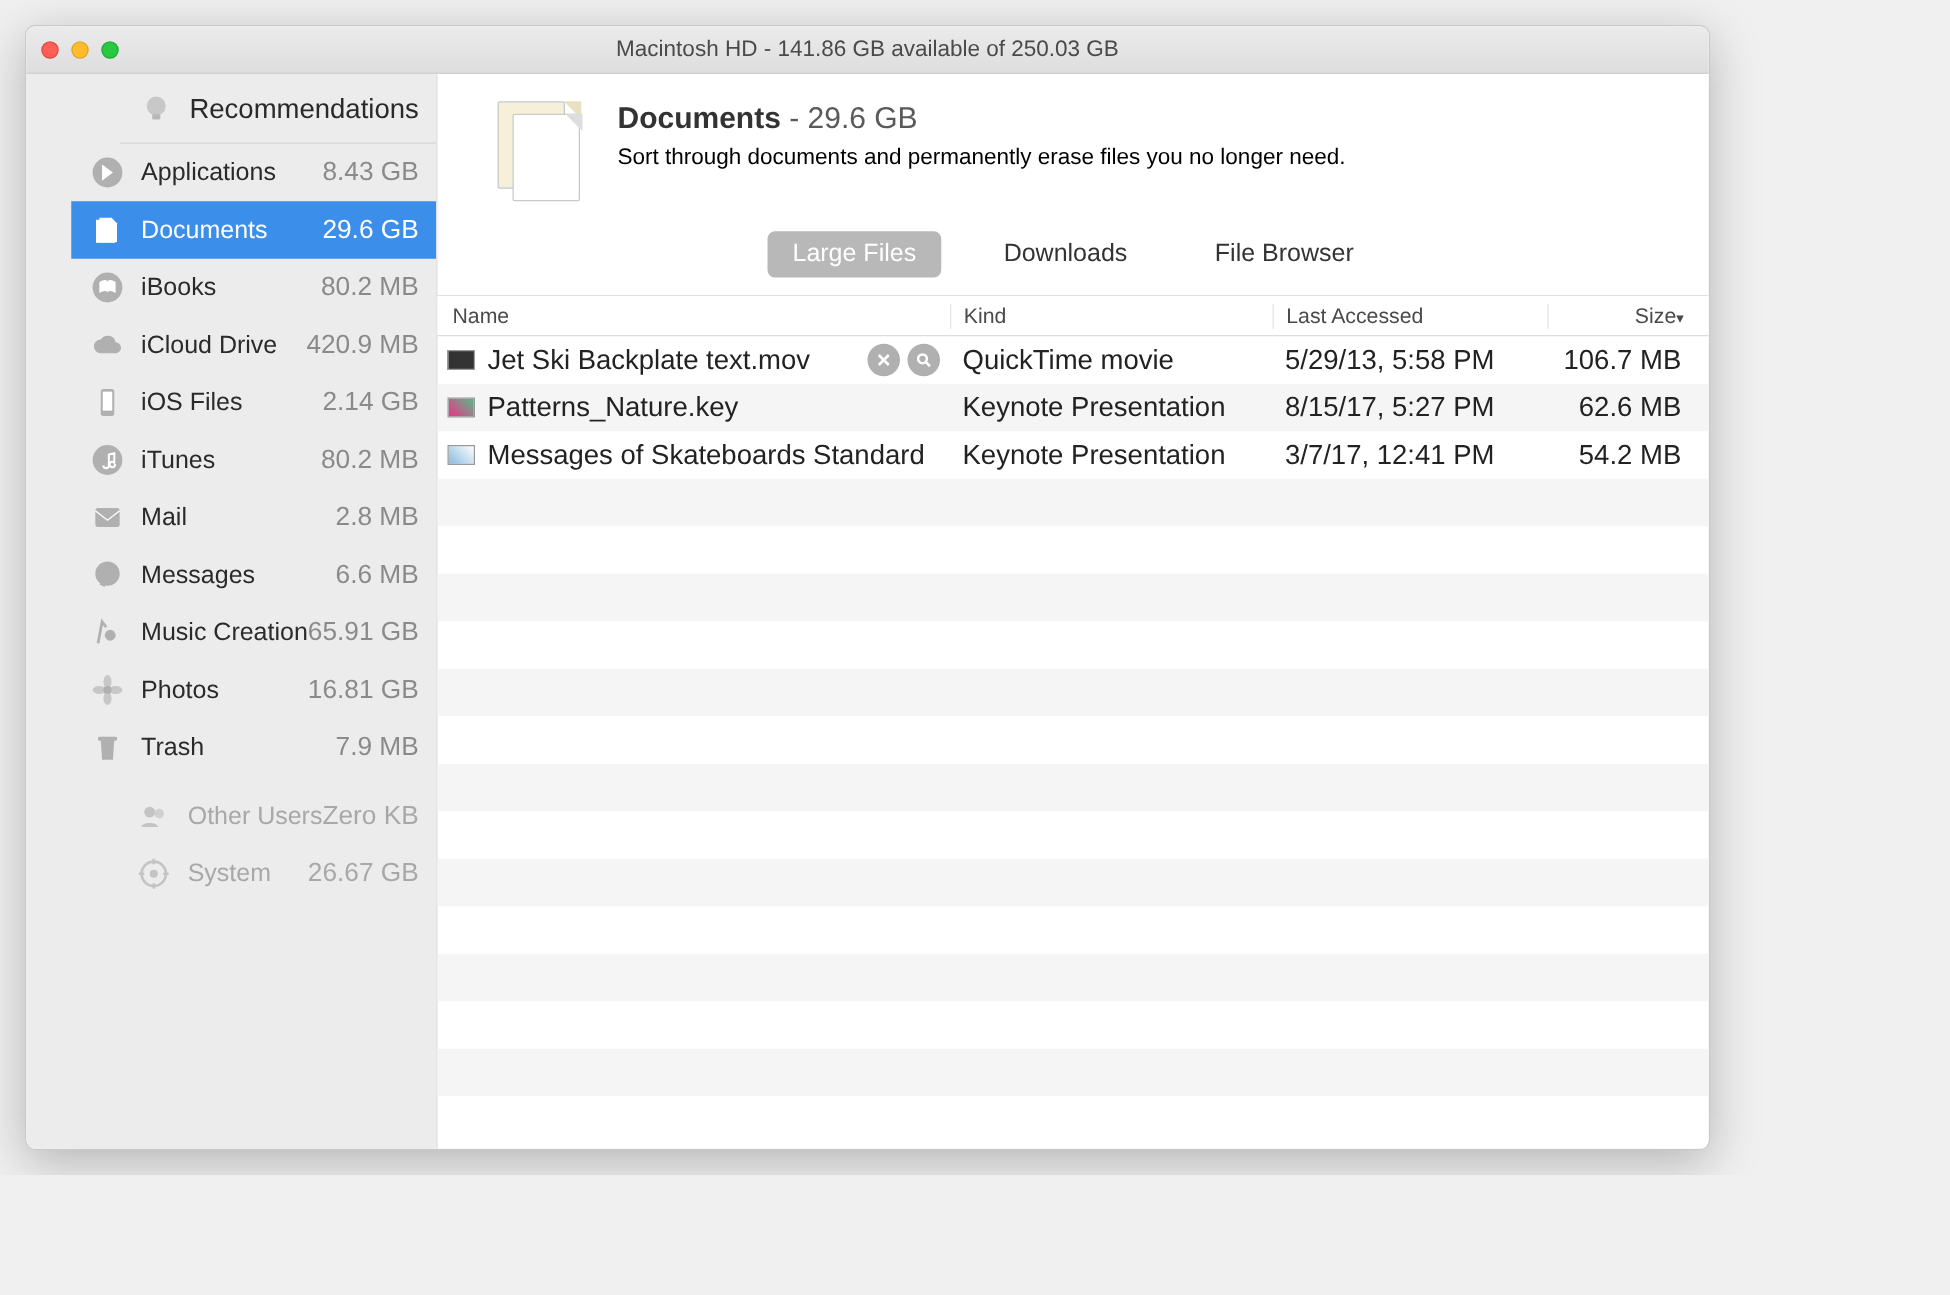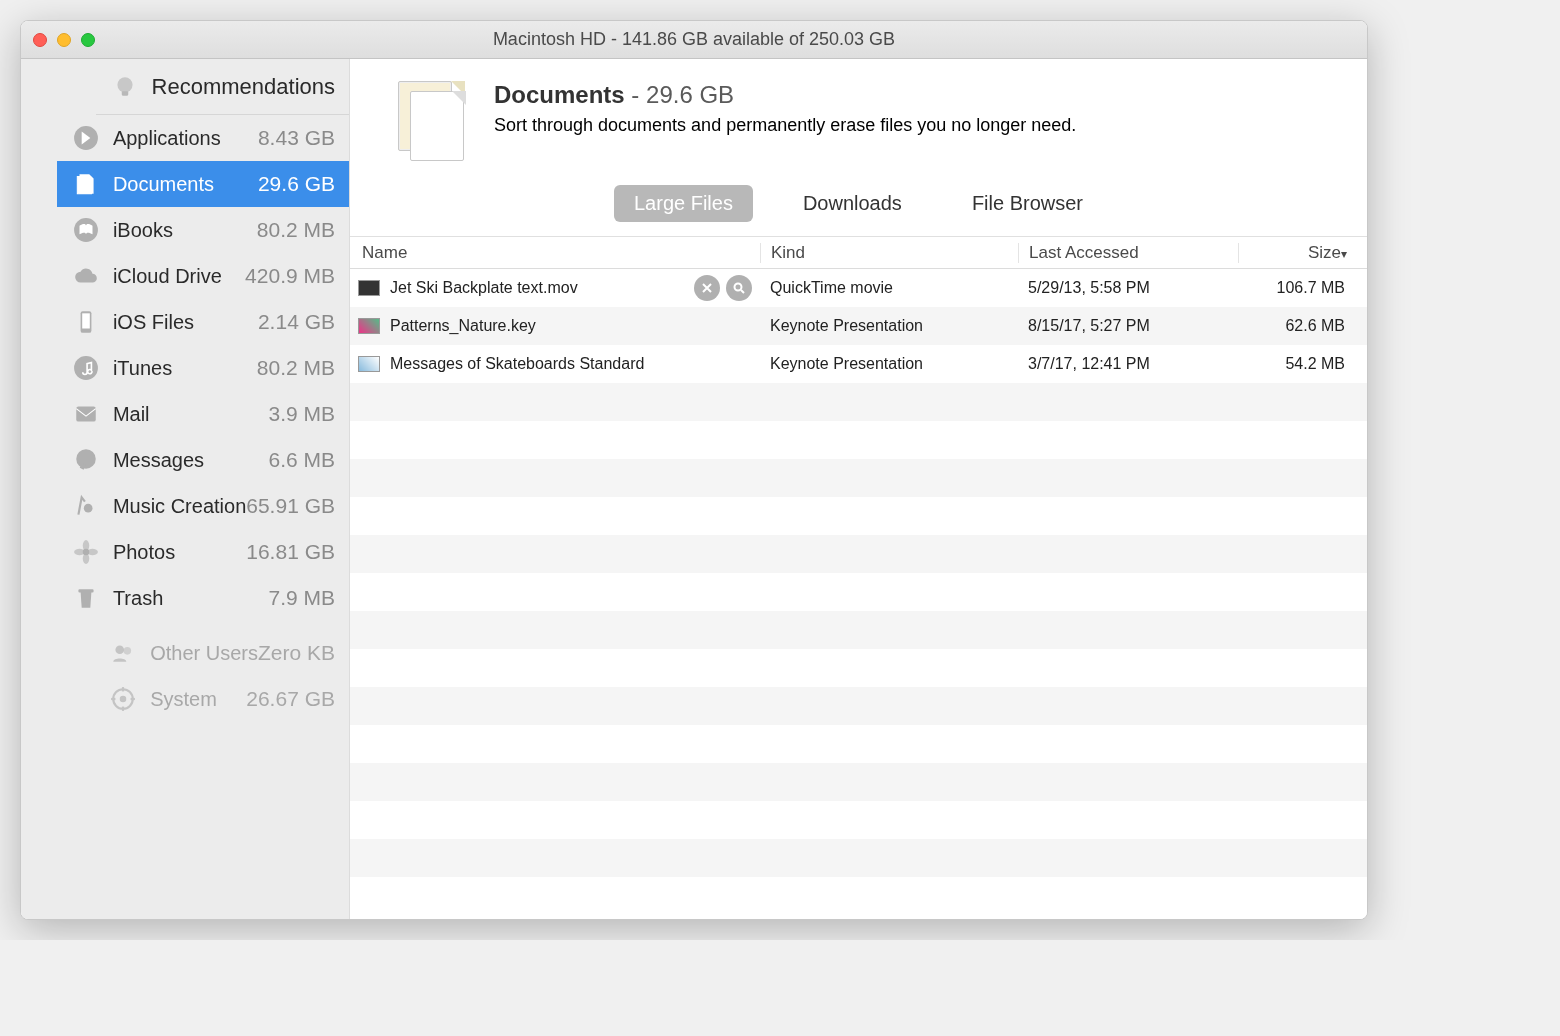--- a/index.html
+++ b/index.html
@@ -39,21 +39,21 @@
 .header-text .line2 { font-size: 18px; color: #000000; }
 .tabs { display: flex; justify-content: center; gap: 30px; padding: 4px 0 14px 0; border-bottom: 1px solid #e0e0e0; font-size: 20px; }
 .tab { padding: 7px 20px; border-radius: 6px; color: #333; cursor: default; }
 .tab.active { background: #b8b8b8; color: #fff; }
 .table-head { display: flex; height: 32px; border-bottom: 1px solid #dcdcdc; align-items: center; font-size: 17px; color: #4a4a4a; background:#fff; }
 .c-name { flex: 0 0 410px; padding-left: 12px; }
 .c-kind { flex: 0 0 258px; border-left: 1px solid #e4e4e4; padding-left: 10px; }
 .c-access { flex: 0 0 220px; border-left: 1px solid #e4e4e4; padding-left: 10px; }
 .c-size { flex: 1; border-left: 1px solid #e4e4e4; text-align: right; padding-right: 20px; }
 .rows { flex: 1; overflow: auto; }
-.row { display: flex; height: 38px; align-items: center; font-size: 16px; color: #222; }
+.row { display: flex; height: 38px; align-items: center; font-size: 22px; color: #222; }
 .row:nth-child(even) { background: #f5f5f5; }
 .row.empty { height: 38px; }
 .rc-name { flex: 0 0 410px; display: flex; align-items: center; padding-left: 8px; gap: 10px; position: relative; }
 .rc-name .thumb { width: 22px; height: 16px; background: #333; border:1px solid #999; flex-shrink:0;}
 .rc-name .thumb.key { background: linear-gradient(45deg,#e38,#5b8); }
 .rc-name .thumb.key2 { background: linear-gradient(45deg,#8bd,#fff); }
 .rc-name .actions { position: absolute; right: 8px; display: flex; gap: 6px; }
 .rc-name .act { width: 26px; height: 26px; border-radius: 50%; background: #b0b0b0; display:flex;align-items:center;justify-content:center;color:#fff;font-weight:bold;}
 .rc-kind { flex: 0 0 258px; padding-left: 10px; }
 .rc-access { flex: 0 0 220px; padding-left: 10px; }
@@ -146,21 +146,21 @@
             <span class="size">80.2 MB</span>
           </div>
           <div class="sb-item">
             <span class="icon">
               <svg width="26" height="26" viewBox="0 0 24 24">
                 <rect x="3" y="5" width="18" height="14" rx="2" fill="#b0b0b0"></rect>
                 <path d="M3 7l9 7 9-7" stroke="#fff" fill="none"></path>
               </svg>
             </span>
             <span class="label">Mail</span>
-            <span class="size">3.9 MB</span>
+            <span class="size">2.8 MB</span>
           </div>
           <div class="sb-item">
             <span class="icon">
               <svg width="26" height="26" viewBox="0 0 24 24">
                 <circle cx="12" cy="11" r="9" fill="#b0b0b0"></circle>
                 <path d="M8 20l2-4" stroke="#b0b0b0" stroke-width="4"></path>
               </svg>
             </span>
             <span class="label">Messages</span>
             <span class="size">6.6 MB</span>

